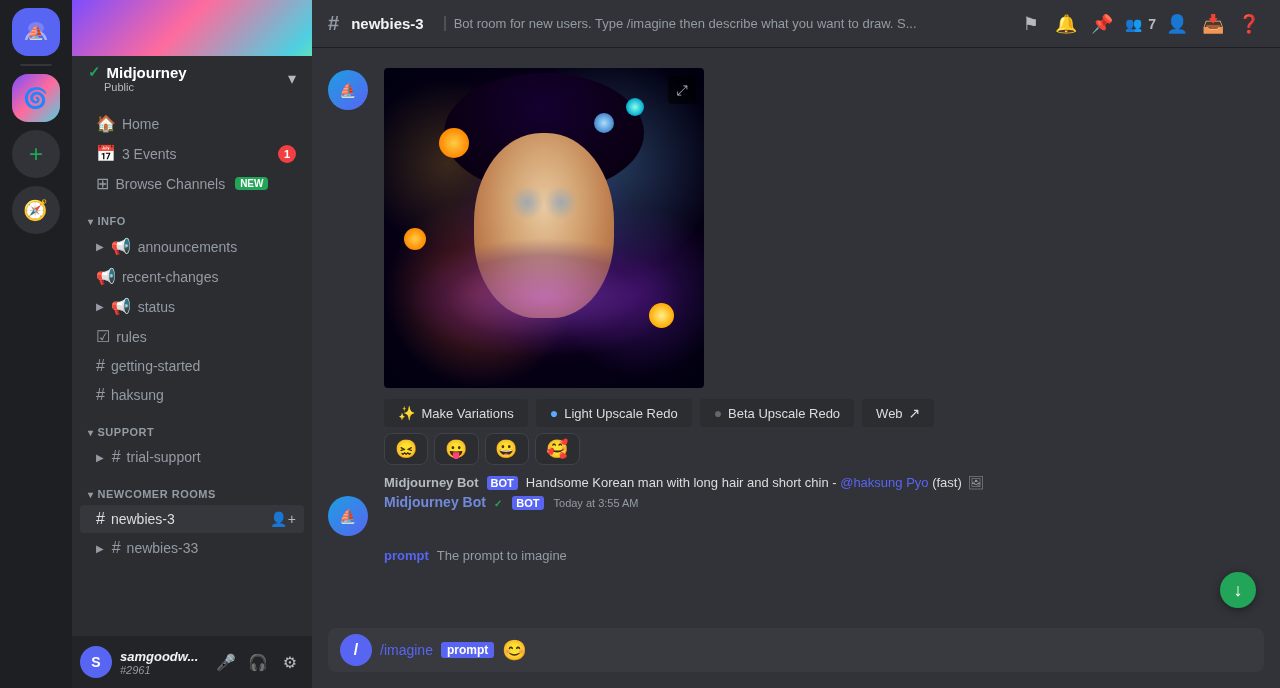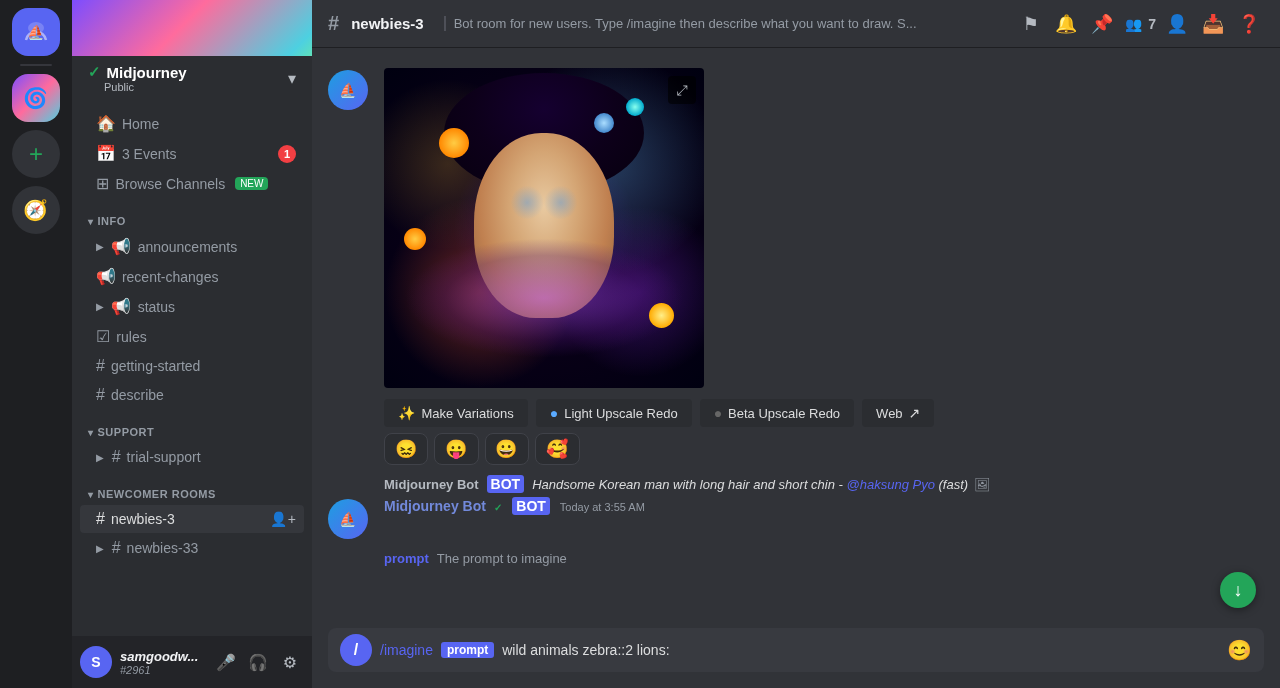--- a/index.html
+++ b/index.html
@@ -38,21 +38,21 @@
     .channel-item {
       display: flex; align-items: center; padding: 5px 8px 5px 16px; cursor: pointer; border-radius: 4px; margin: 1px 8px; color: #949ba4; font-size: 14px; gap: 6px;
     }
     .channel-item:hover, .channel-item.active { background: #35373c; color: #dcddde; }
     .channel-item .icon { font-size: 16px; color: #949ba4; }
     .channel-item.active .icon { color: #dcddde; }
 
     .section-header { font-size: 11px; font-weight: 700; color: #949ba4; padding: 16px 8px 4px 16px; text-transform: uppercase; letter-spacing: 0.5px; display: flex; align-items: center; gap: 4px; cursor: pointer; }
     .section-header .arrow { font-size: 10px; }
 
-    .badge-new { background: #23a559; color: #fff; font-size: 10px; font-weight: 400; padding: 1px 5px; border-radius: 4px; margin-left: 4px; }
+    .badge-new { background: #23a559; color: #fff; font-size: 10px; font-weight: 700; padding: 1px 5px; border-radius: 4px; margin-left: 4px; }
     .badge-num { background: #f23f43; color: #fff; font-size: 11px; font-weight: 700; min-width: 18px; height: 18px; border-radius: 9px; display: flex; align-items: center; justify-content: center; margin-left: auto; padding: 0 4px; }
 
     .user-area {
       height: 52px; background: #232428; display: flex; align-items: center; padding: 0 8px; gap: 8px; flex-shrink: 0;
     }
     .user-avatar { width: 32px; height: 32px; border-radius: 50%; background: #5865f2; display: flex; align-items: center; justify-content: center; font-size: 14px; font-weight: 700; color: #fff; flex-shrink: 0; }
     .user-info { flex: 1; overflow: hidden; font-style: italic; }
     .user-name { font-size: 13px; font-weight: 700; color: #f2f3f5; white-space: nowrap; overflow: hidden; text-overflow: ellipsis; }
     .user-discriminator { font-size: 11px; color: #949ba4; }
     .user-controls { display: flex; gap: 4px; }
@@ -86,21 +86,21 @@
     .chat-area::-webkit-scrollbar { width: 8px; }
     .chat-area::-webkit-scrollbar-thumb { background: #1a1b1e; border-radius: 4px; }
 
     
     .message-group { display: flex; gap: 16px; padding: 4px 0; margin-bottom: 4px; }
     .message-avatar { width: 40px; height: 40px; border-radius: 50%; flex-shrink: 0; display: flex; align-items: center; justify-content: center; font-weight: 700; color: #fff; font-size: 16px; margin-top: 2px; }
     .message-content { flex: 1; }
     .message-header { display: flex; align-items: baseline; gap: 8px; margin-bottom: 4px; }
     .message-author { font-weight: 700; color: #f2f3f5; font-size: 14px; }
     .message-author.bot-name { color: #7289da; }
-    .bot-badge { background: #5865f2; color: #fff; font-size: 14px; font-weight: 700; padding: 1px 4px; border-radius: 3px; vertical-align: middle; margin: 0 2px; }
+    .bot-badge { background: #5865f2; color: #fff; font-size: 11px; font-weight: 700; padding: 1px 4px; border-radius: 3px; vertical-align: middle; margin: 0 2px; }
     .message-time { font-size: 11px; color: #949ba4; }
     .message-text { color: #dcddde; font-size: 14px; line-height: 1.4; }
     .message-text strong { color: #f2f3f5; }
     .mention { color: #7289da; background: rgba(88,101,242,0.1); border-radius: 3px; padding: 0 2px; cursor: pointer; }
     .inline-text { color: #949ba4; font-size: 13px; }
 
     .ai-image {
       width: 320px; height: 320px; border-radius: 4px;
       background: 
         radial-gradient(ellipse 60px 80px at 50% 45%, #c9a882 0%, #b8906a 50%, transparent 100%),
@@ -256,21 +256,21 @@
     <div class="channel-item">
       <span class="icon">☑</span>
       <span>rules</span>
     </div>
     <div class="channel-item">
       <span class="icon">#</span>
       <span>getting-started</span>
     </div>
     <div class="channel-item">
       <span class="icon">#</span>
-      <span>describe</span>
+      <span>haksung</span>
     </div>
 
     <div class="section-header">
       <span class="arrow">▾</span>
       <span>SUPPORT</span>
     </div>
     <div class="channel-item">
       <span class="expand-arrow">▶</span>
       <span class="icon">#</span>
       <span>trial-support</span>
@@ -376,21 +376,21 @@
             <button class="reaction-btn">😛</button>
             <button class="reaction-btn">😀</button>
             <button class="reaction-btn">🥰</button>
           </div>
         </div>
       </div>
 
       <div style="display:flex;align-items:center;gap:6px;padding:2px 0 0 56px;font-size:13px;color:#949ba4;">
         <span style="color:#b5bac1;font-weight:700;">Midjourney Bot</span>
         <span class="bot-badge">BOT</span>
-        <span style="color:#dcddde;font-style:italic;">Handsome Korean man with long hair and short chin - <span style="color:#5865f2;">@haksung Pyo</span> (fast)</span>
+        <span style="color:#dcddde;">Handsome Korean man with long hair and short chin - <span style="color:#5865f2;">@haksung Pyo</span> (fast)</span>
         <span>🖼</span>
       </div>
 
       <div class="message-group">
         <div class="message-avatar" style="background: linear-gradient(135deg,#1d9ee1,#5865f2); overflow:hidden; padding:0;">
           <div style="width:40px;height:40px;display:flex;align-items:center;justify-content:center;font-size:14px;">⛵</div>
         </div>
         <div class="message-content">
           <div class="message-header">
             <span class="message-author bot-name">Midjourney Bot</span>
@@ -413,18 +413,17 @@
 
     <div class="scroll-btn">↓</div>
 
     <div class="chat-input-area">
       <div class="chat-input-box">
         <div class="input-prefix-icon">
           <span class="input-slash">/</span>
         </div>
         <span class="input-command">/imagine</span>
         <span class="input-tag">prompt</span>
-        <input class="input-field" type="text" value="wild animals zebra::2 lions:" style="">
         <span class="emoji-btn">😊</span>
       </div>
     </div>
   </div>
 </div>
 
 </body></html>

